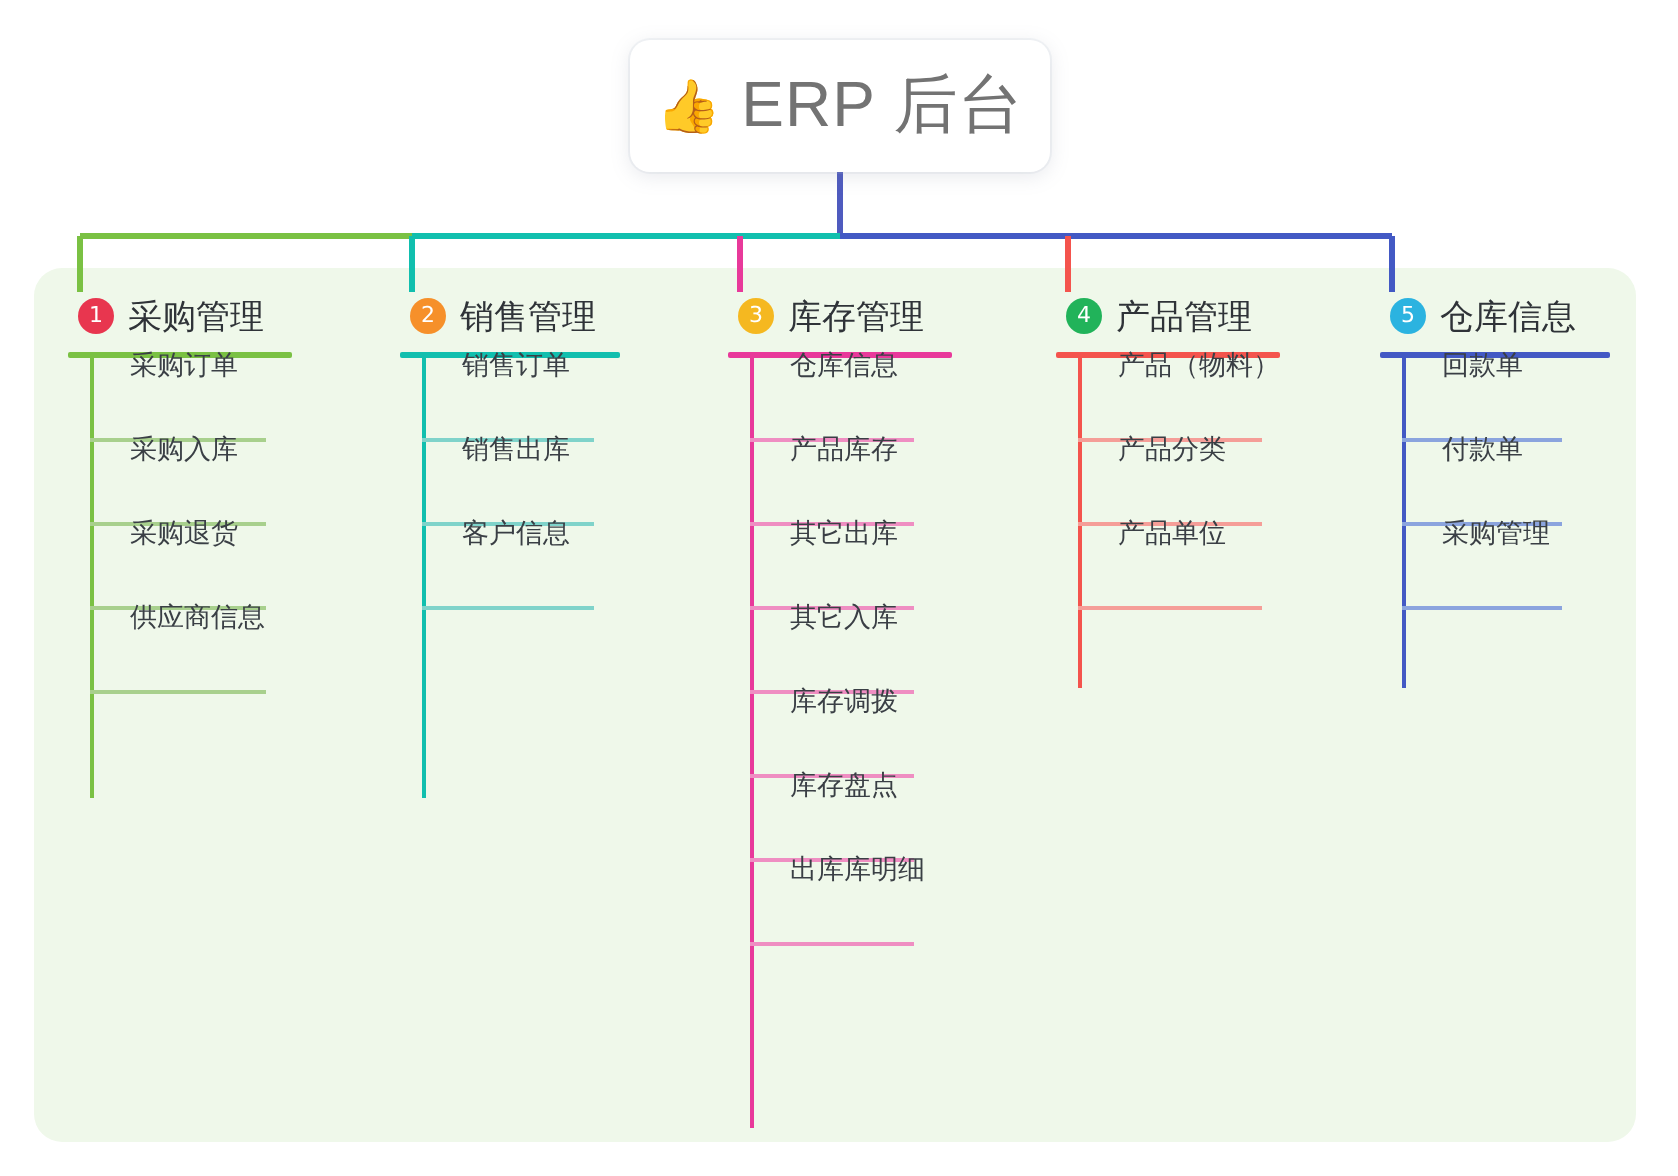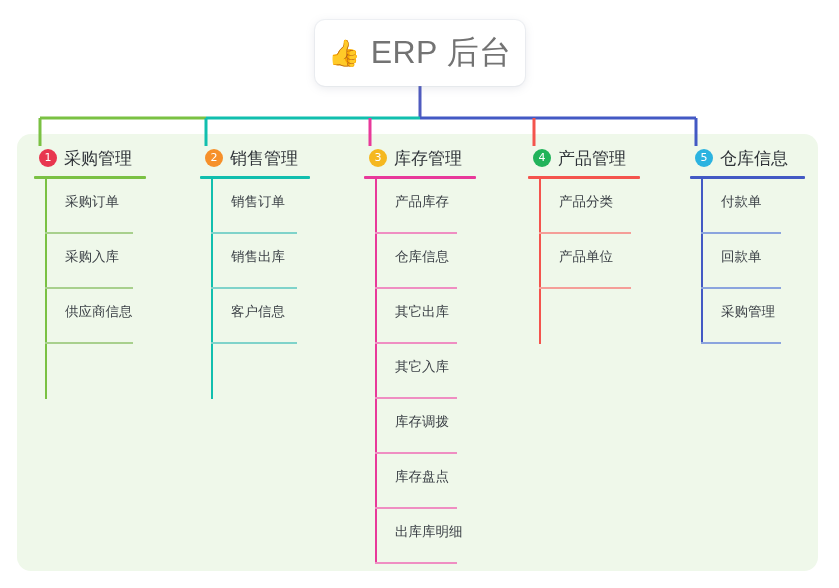--- a/index.html
+++ b/index.html
@@ -112,24 +112,24 @@
     padding-top: 0px;
   }
   .spine {
     position: absolute;
     left: 0;
     top: 0;
     width: 2px;
   }
   .leaf {
     position: relative;
-    height: 55px;
+    height: 42px;
     box-sizing: border-box;
     display: flex;
-    align-items: center;
+    align-items: flex-start;
     padding-left: 20px;
     padding-bottom: 2px;
   }
   .leaf-label {
     font-size: 13.5px;
     color: #3a3f45;
     white-space: nowrap;
     line-height: 16px;
     position: relative;
     bottom: 4px;
@@ -176,20 +176,24 @@
           <div class="spine" style="background: rgb(122, 193, 67); height: 220px;"></div>
           <div class="leaf">
             <span class="leaf-label">采购订单</span>
             <div class="leaf-rule" style="background: rgb(168, 208, 141); width: 88px;"></div>
           </div>
           <div class="leaf">
             <span class="leaf-label">采购入库</span>
             <div class="leaf-rule" style="background: rgb(168, 208, 141); width: 88px;"></div>
           </div>
           <div class="leaf">
+            <span class="leaf-label">采购退货</span>
+            <div class="leaf-rule" style="background: rgb(168, 208, 141); width: 88px;"></div>
+          </div>
+          <div class="leaf">
             <span class="leaf-label">供应商信息</span>
             <div class="leaf-rule" style="background: rgb(168, 208, 141); width: 88px;"></div>
           </div>
         </div>
       </div>
       <div class="column" style="left: 200px;">
         <div class="col-header">
           <span class="badge" style="background: rgb(246, 144, 42);">2</span>
           <span class="col-title">销售管理</span>
         </div>
@@ -212,25 +216,25 @@
       </div>
       <div class="column" style="left: 364px;">
         <div class="col-header">
           <span class="badge" style="background: rgb(245, 184, 32);">3</span>
           <span class="col-title">库存管理</span>
         </div>
         <div class="col-rule" style="background: rgb(232, 57, 154); width: 112px;"></div>
         <div class="leaves">
           <div class="spine" style="background: rgb(232, 57, 154); height: 385px;"></div>
           <div class="leaf">
+            <span class="leaf-label">仓库信息</span>
+            <div class="leaf-rule" style="background: rgb(239, 142, 194); width: 82px;"></div>
+          </div>
+          <div class="leaf">
             <span class="leaf-label">产品库存</span>
-            <div class="leaf-rule" style="background: rgb(239, 142, 194); width: 82px;"></div>
-          </div>
-          <div class="leaf">
-            <span class="leaf-label">仓库信息</span>
             <div class="leaf-rule" style="background: rgb(239, 142, 194); width: 82px;"></div>
           </div>
           <div class="leaf">
             <span class="leaf-label">其它出库</span>
             <div class="leaf-rule" style="background: rgb(239, 142, 194); width: 82px;"></div>
           </div>
           <div class="leaf">
             <span class="leaf-label">其它入库</span>
             <div class="leaf-rule" style="background: rgb(239, 142, 194); width: 82px;"></div>
           </div>
@@ -250,46 +254,50 @@
       </div>
       <div class="column" style="left: 528px;">
         <div class="col-header">
           <span class="badge" style="background: rgb(33, 179, 90);">4</span>
           <span class="col-title">产品管理</span>
         </div>
         <div class="col-rule" style="background: rgb(244, 84, 77); width: 112px;"></div>
         <div class="leaves">
           <div class="spine" style="background: rgb(244, 84, 77); height: 165px;"></div>
           <div class="leaf">
+            <span class="leaf-label">产品（物料）</span>
+            <div class="leaf-rule" style="background: rgb(245, 158, 152); width: 92px;"></div>
+          </div>
+          <div class="leaf">
             <span class="leaf-label">产品分类</span>
             <div class="leaf-rule" style="background: rgb(245, 158, 152); width: 92px;"></div>
           </div>
           <div class="leaf">
             <span class="leaf-label">产品单位</span>
             <div class="leaf-rule" style="background: rgb(245, 158, 152); width: 92px;"></div>
           </div>
         </div>
       </div>
       <div class="column" style="left: 690px;">
         <div class="col-header">
           <span class="badge" style="background: rgb(43, 179, 224);">5</span>
           <span class="col-title">仓库信息</span>
         </div>
         <div class="col-rule" style="background: rgb(67, 89, 196); width: 115px;"></div>
         <div class="leaves">
           <div class="spine" style="background: rgb(67, 89, 196); height: 165px;"></div>
           <div class="leaf">
+            <span class="leaf-label">回款单</span>
+            <div class="leaf-rule" style="background: rgb(139, 164, 222); width: 80px;"></div>
+          </div>
+          <div class="leaf">
             <span class="leaf-label">付款单</span>
             <div class="leaf-rule" style="background: rgb(139, 164, 222); width: 80px;"></div>
           </div>
           <div class="leaf">
-            <span class="leaf-label">回款单</span>
-            <div class="leaf-rule" style="background: rgb(139, 164, 222); width: 80px;"></div>
-          </div>
-          <div class="leaf">
             <span class="leaf-label">采购管理</span>
             <div class="leaf-rule" style="background: rgb(139, 164, 222); width: 80px;"></div>
           </div>
         </div>
       </div>
     </div>
 
 </div>
 
 </body></html>

